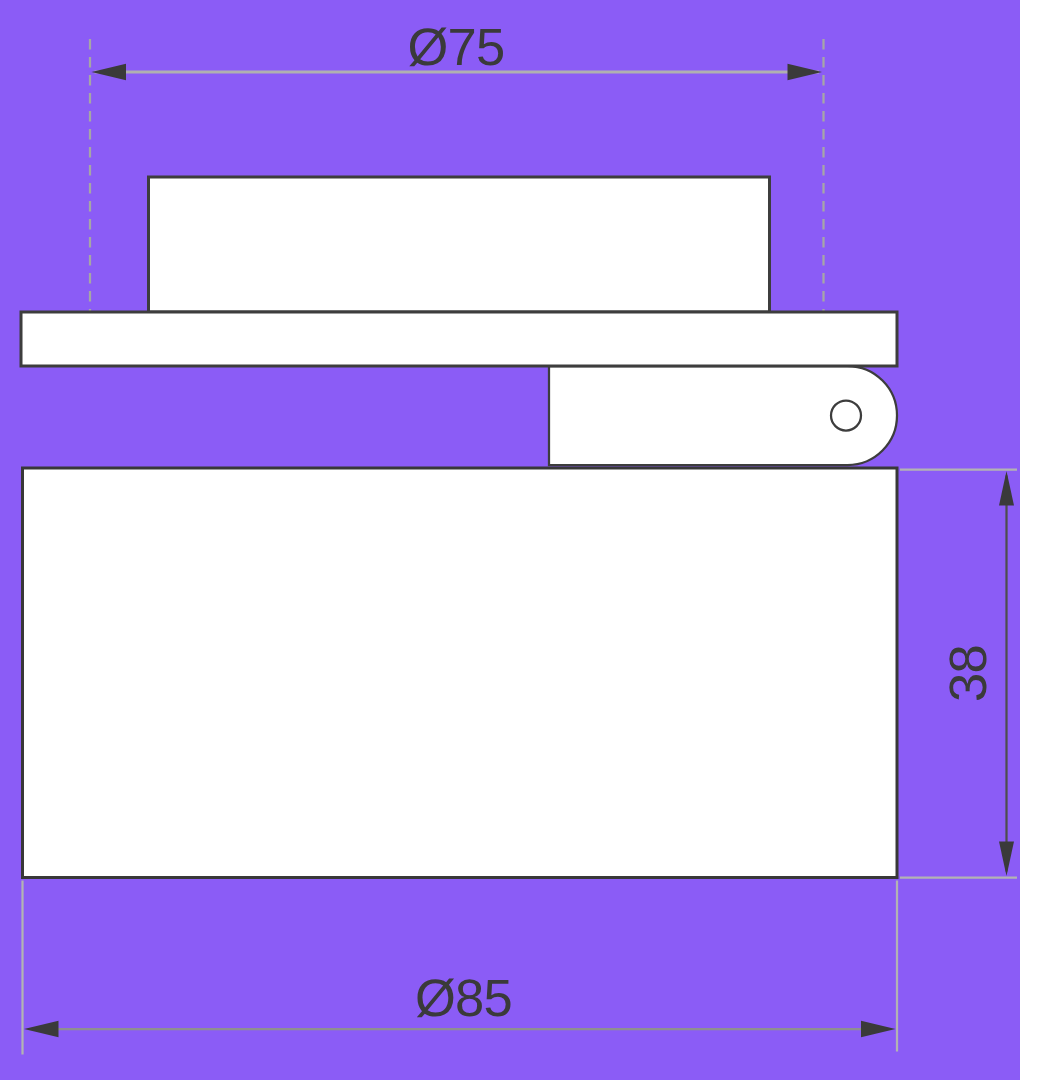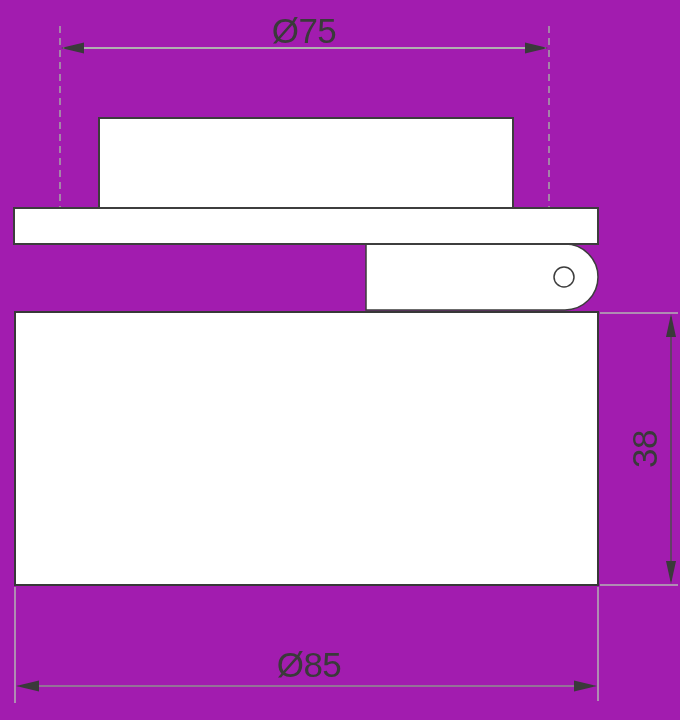--- a/index.html
+++ b/index.html
@@ -4,21 +4,21 @@
 <style>
   html, body {
     margin: 0;
     padding: 0;
     background: #ffffff;
   }
   .canvas {
     position: relative;
     width: 680px;
     height: 720px;
-    background: #a21caf;
+    background: #8b5cf6;
     overflow: hidden;
     font-family: "Liberation Sans", sans-serif;
   }
   svg text {
     font-family: "Liberation Sans", sans-serif;
     font-size: 35px;
     fill: #3a3a3a;
     letter-spacing: -0.5px;
   }
 </style>

